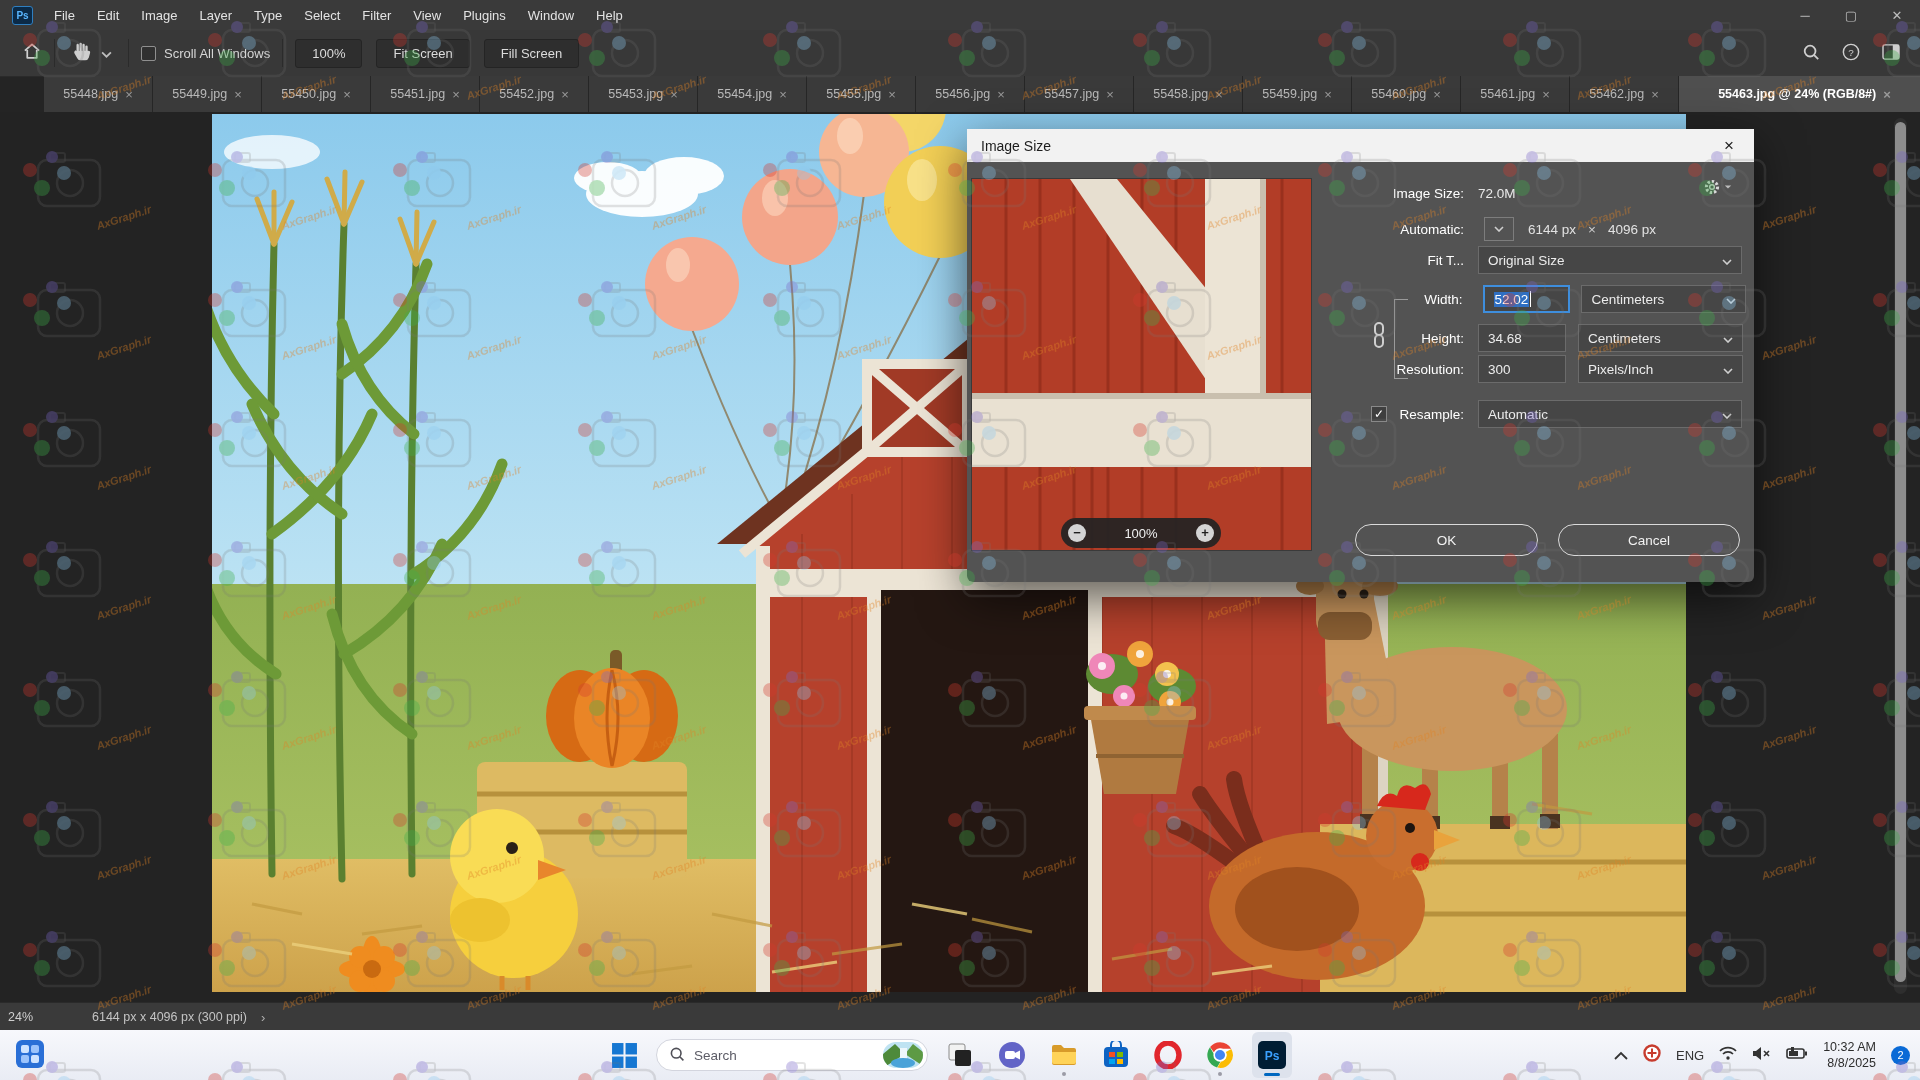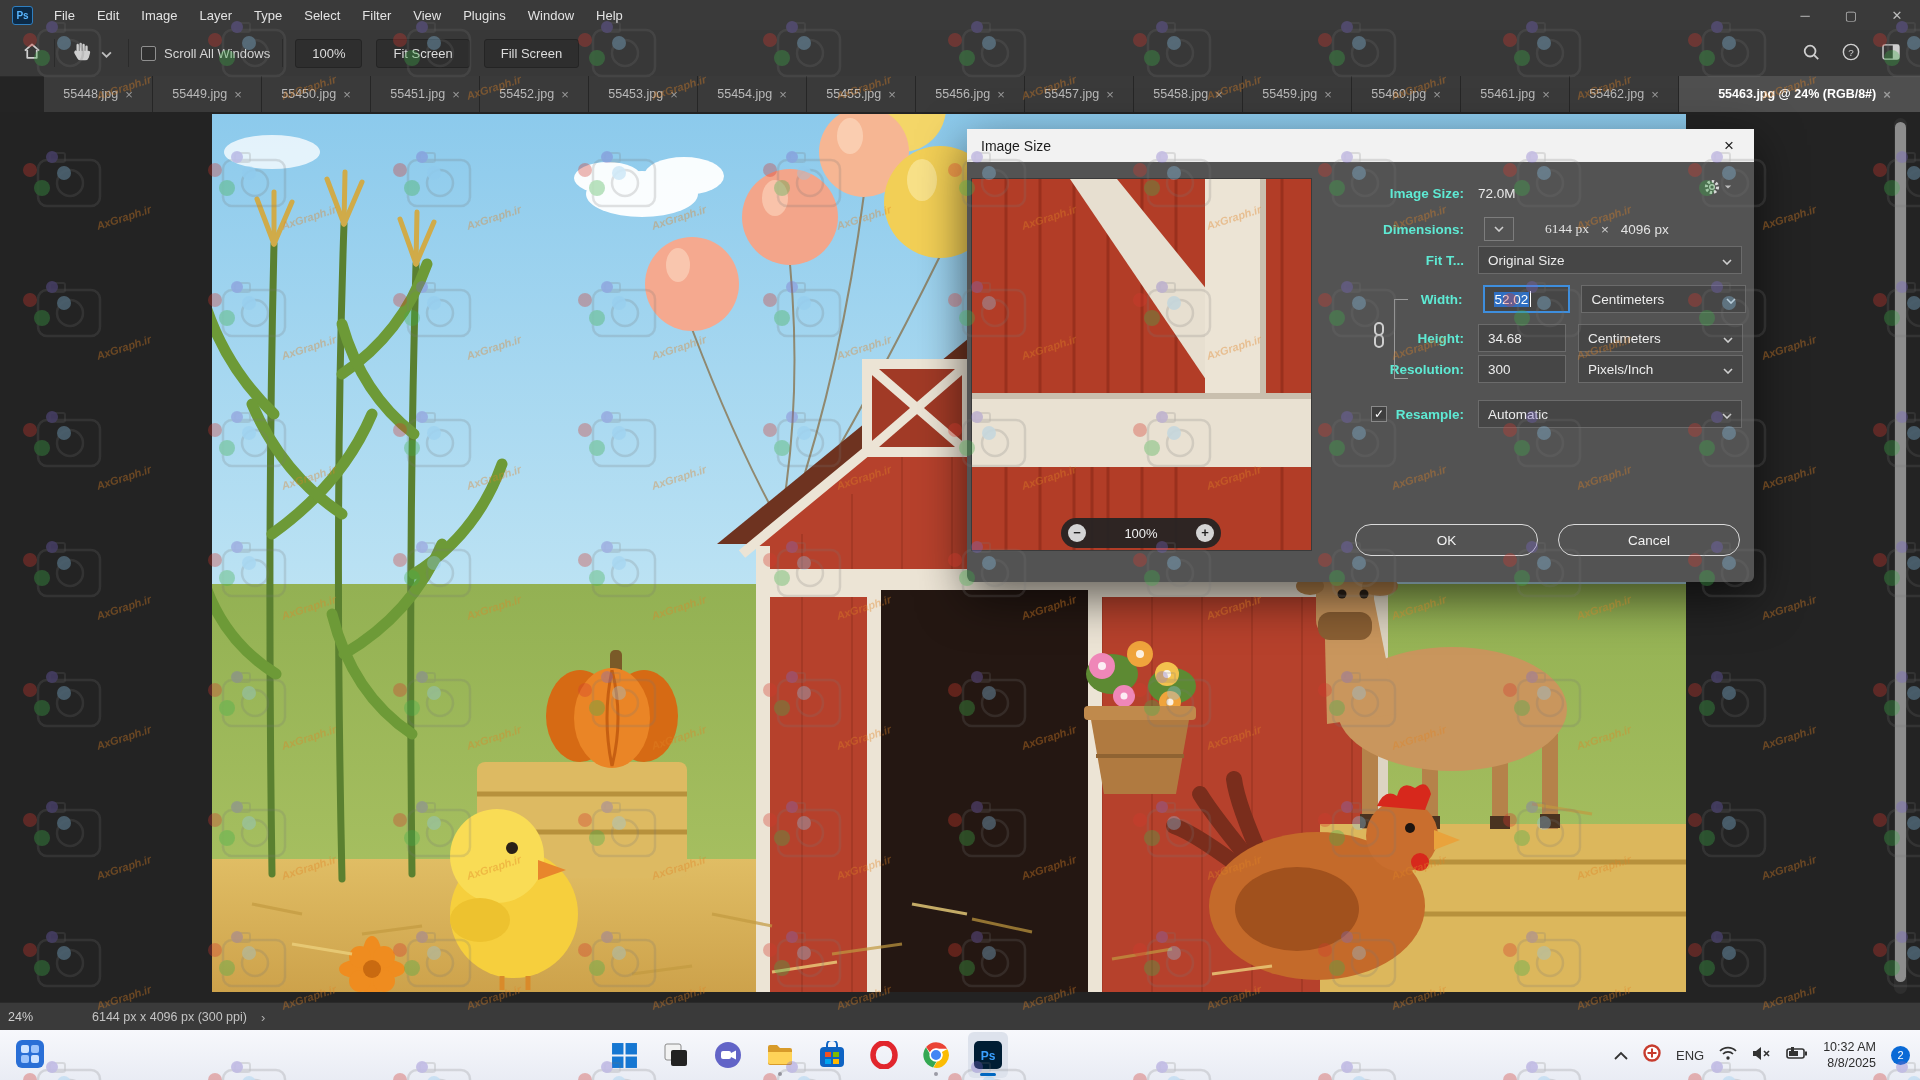--- a/index.html
+++ b/index.html
@@ -52,21 +52,21 @@
   .dlg-close{margin-left:auto;color:#1c1c1c;font-size:17px;padding:0 6px;}
   .dlg-body{position:absolute;left:0;top:33px;right:0;bottom:0;background:#535353;border-radius:0 0 6px 6px;}
   .preview{position:absolute;left:4px;top:16px;width:339px;height:371px;border:1px solid #3a3a3a;overflow:hidden;}
   .zoombar{position:absolute;left:93px;top:355px;width:160px;height:30px;border-radius:15px;
            background:rgba(36,36,36,.93);display:flex;align-items:center;justify-content:space-between;
            padding:0 7px;box-sizing:border-box;color:#f0f0f0;font-size:13px;}
   .zbtn{width:18px;height:18px;border-radius:50%;background:#d4d4d4;color:#1d1d1d;display:flex;
         align-items:center;justify-content:center;font-size:13px;font-weight:bold;line-height:0;}
   .frow{position:absolute;left:0;width:779px;height:28px;display:flex;align-items:center;
         color:#e2e2e2;font-size:13.5px;}
-  .flabel{width:505px;text-align:right;padding-right:8px;box-sizing:border-box;color:#5eead4;font-weight:bold;}
+  .flabel{width:505px;text-align:right;padding-right:8px;box-sizing:border-box;color:#ffffff;}
   .field{height:28px;background:#464646;border:1px solid #6b6b6b;box-sizing:border-box;
          display:flex;align-items:center;padding:0 9px;color:#ececec;}
   .field.focus{border:2px solid #3e8edd;}
   .sel{background:#2f6fc2;color:#fff;padding:0 1px;}
   .caret{display:inline-block;width:1px;height:16px;background:#fff;margin-left:1px;}
   .dd{justify-content:flex-start;}
   .dd .chev{margin-left:auto;}
   .chip-box{width:30px;height:24px;border:1px solid #7d7d7d;display:flex;align-items:center;
             justify-content:center;box-sizing:border-box;margin-left:12px;}
   .pillbtn{position:absolute;top:362px;height:32px;border:1.5px solid #dadada;border-radius:16px;
@@ -524,27 +524,27 @@
             <path d="M1 1 L5 5 L9 1" fill="#bdbdbd"></path>
           </svg>
       </span>
 
       <div class="frow" style="top:17px;">
         <span class="flabel">Image Size:</span>
         <span style="margin-left:6px;color:#eaeaea;">72.0M</span>
       </div>
 
       <div class="frow" style="top:53px;">
-        <span class="flabel">Dimensions:</span>
+        <span class="flabel">Automatic:</span>
         <span class="chip-box">
           <svg width="10" height="6" viewBox="0 0 10 6">
               <path d="M1 1 L5 5 L9 1" fill="none" stroke="#cfcfcf" stroke-width="1.6"></path>
             </svg>
         </span>
-        <span style="margin-left:31px;font-family:Liberation Serif, serif;">6144 px</span>
+        <span style="margin-left:14px;">6144 px</span>
         <span style="margin-left:12px;color:#cfcfcf;">×</span>
         <span style="margin-left:12px;">4096 px</span>
       </div>
 
       <div class="frow" style="top:84px;">
         <span class="flabel">Fit T...</span>
         <span class="field dd" style="width:264px;margin-left:6px;">
           <span>Original Size</span>
           <span class="chev"><svg width="10" height="6" viewBox="0 0 10 6">
                 <path d="M1 1 L5 5 L9 1" fill="none" stroke="#cfcfcf" stroke-width="1.6"></path>
@@ -629,20 +629,38 @@
     </div>
     <div class="tb-center">
       <div class="tb-item">
         <svg width="27" height="27" viewBox="0 0 26 26">
             <rect x="1" y="1" width="11" height="11" fill="#1677d2"></rect>
             <rect x="14" y="1" width="11" height="11" fill="#1677d2"></rect>
             <rect x="1" y="14" width="11" height="11" fill="#1677d2"></rect>
             <rect x="14" y="14" width="11" height="11" fill="#1677d2"></rect>
           </svg>
       </div>
+      <div class="search-pill">
+        <span>
+          <svg width="16" height="16" viewBox="0 0 20 20">
+              <circle cx="9" cy="9" r="6" fill="none" stroke="#4f4f57" stroke-width="2"></circle>
+              <line x1="13.5" y1="13.5" x2="18" y2="18" stroke="#4f4f57" stroke-width="2"></line>
+            </svg>
+        </span>
+        <span>Search</span>
+        <span class="search-img">
+          <svg width="40" height="26" viewBox="0 0 40 26">
+              <rect width="40" height="26" fill="#bfe3f2"></rect>
+              <polygon points="0,12 12,2 22,12 0,26" fill="#4e8a3a"></polygon>
+              <polygon points="40,10 30,2 22,12 40,24" fill="#5d9a44"></polygon>
+              <rect x="17" y="6" width="7" height="12" fill="#eef7fb"></rect>
+              <ellipse cx="20" cy="21" rx="12" ry="5" fill="#4aa3d8"></ellipse>
+            </svg>
+        </span>
+      </div>
       <div class="tb-item">
         <svg width="26" height="26" viewBox="0 0 26 26">
             <rect x="2" y="2" width="16" height="16" rx="2" fill="#f2f2f2" stroke="#8a8a8a"></rect>
             <rect x="8" y="8" width="16" height="16" rx="2" fill="#222"></rect>
           </svg>
       </div>
       <div class="tb-item">
         <svg width="28" height="28" viewBox="0 0 28 28">
             <circle cx="14" cy="14" r="13" fill="#6264c7"></circle>
             <rect x="7" y="10" width="10" height="8" rx="2" fill="#fff"></rect>

